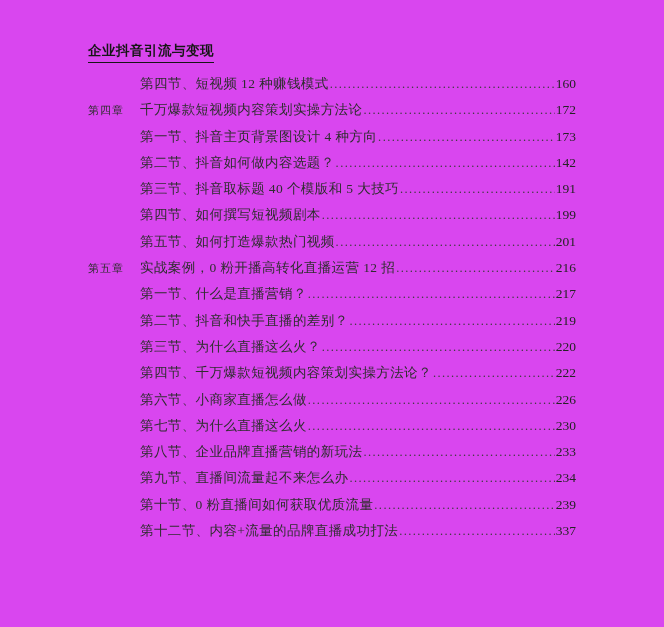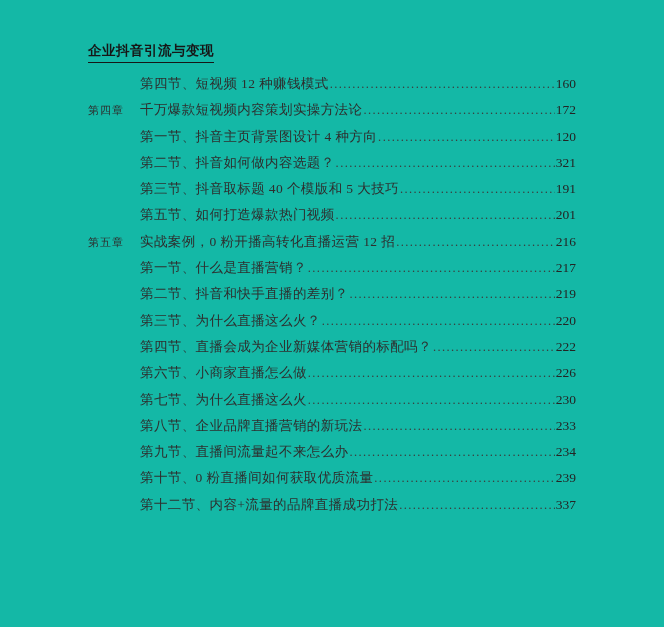--- a/index.html
+++ b/index.html
@@ -4,21 +4,21 @@
 <style>
   html, body {
     margin: 0;
     padding: 0;
     background: #ffffff;
   }
   .page {
     position: relative;
     width: 664px;
     height: 627px;
-    background: #14b8a6;
+    background: #d946ef;
     overflow: hidden;
     font-family: "Liberation Serif", "DejaVu Serif", serif;
     color: #2e2e2e;
   }
   .doc-header {
     position: absolute;
     left: 88px;
     top: 42px;
     font-size: 13.5px;
     font-weight: bold;
@@ -89,33 +89,39 @@
       <div class="toc-row">
     <span class="chap-label">第四章</span>
     <span class="entry-title">千万爆款短视频内容策划实操方法论</span>
     <span class="dots"></span>
     <span class="pagenum">172</span>
   </div>
       <div class="toc-row">
     <span class="chap-label"></span>
     <span class="entry-title">第一节、抖音主页背景图设计 4 种方向</span>
     <span class="dots"></span>
-    <span class="pagenum">120</span>
+    <span class="pagenum">173</span>
   </div>
       <div class="toc-row">
     <span class="chap-label"></span>
     <span class="entry-title">第二节、抖音如何做内容选题？</span>
     <span class="dots"></span>
-    <span class="pagenum">321</span>
+    <span class="pagenum">142</span>
   </div>
       <div class="toc-row">
     <span class="chap-label"></span>
     <span class="entry-title">第三节、抖音取标题 40 个模版和 5 大技巧</span>
     <span class="dots"></span>
     <span class="pagenum">191</span>
+  </div>
+      <div class="toc-row">
+    <span class="chap-label"></span>
+    <span class="entry-title">第四节、如何撰写短视频剧本</span>
+    <span class="dots"></span>
+    <span class="pagenum">199</span>
   </div>
       <div class="toc-row">
     <span class="chap-label"></span>
     <span class="entry-title">第五节、如何打造爆款热门视频</span>
     <span class="dots"></span>
     <span class="pagenum">201</span>
   </div>
       <div class="toc-row">
     <span class="chap-label">第五章</span>
     <span class="entry-title">实战案例，0 粉开播高转化直播运营 12 招</span>
@@ -135,21 +141,21 @@
     <span class="pagenum">219</span>
   </div>
       <div class="toc-row">
     <span class="chap-label"></span>
     <span class="entry-title">第三节、为什么直播这么火？</span>
     <span class="dots"></span>
     <span class="pagenum">220</span>
   </div>
       <div class="toc-row">
     <span class="chap-label"></span>
-    <span class="entry-title">第四节、直播会成为企业新媒体营销的标配吗？</span>
+    <span class="entry-title">第四节、千万爆款短视频内容策划实操方法论？</span>
     <span class="dots"></span>
     <span class="pagenum">222</span>
   </div>
       <div class="toc-row">
     <span class="chap-label"></span>
     <span class="entry-title">第六节、小商家直播怎么做</span>
     <span class="dots"></span>
     <span class="pagenum">226</span>
   </div>
       <div class="toc-row">

